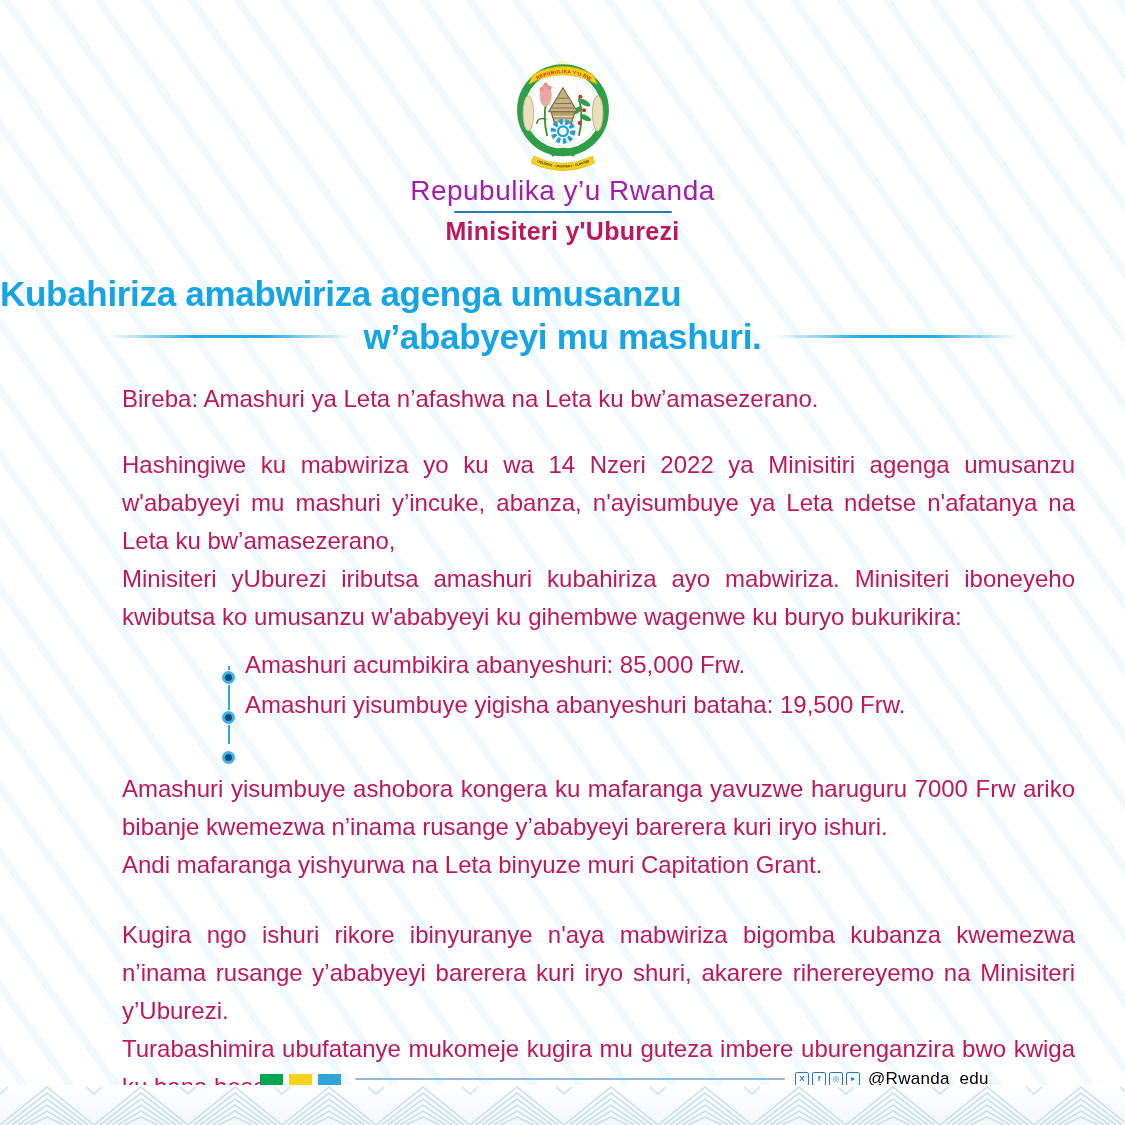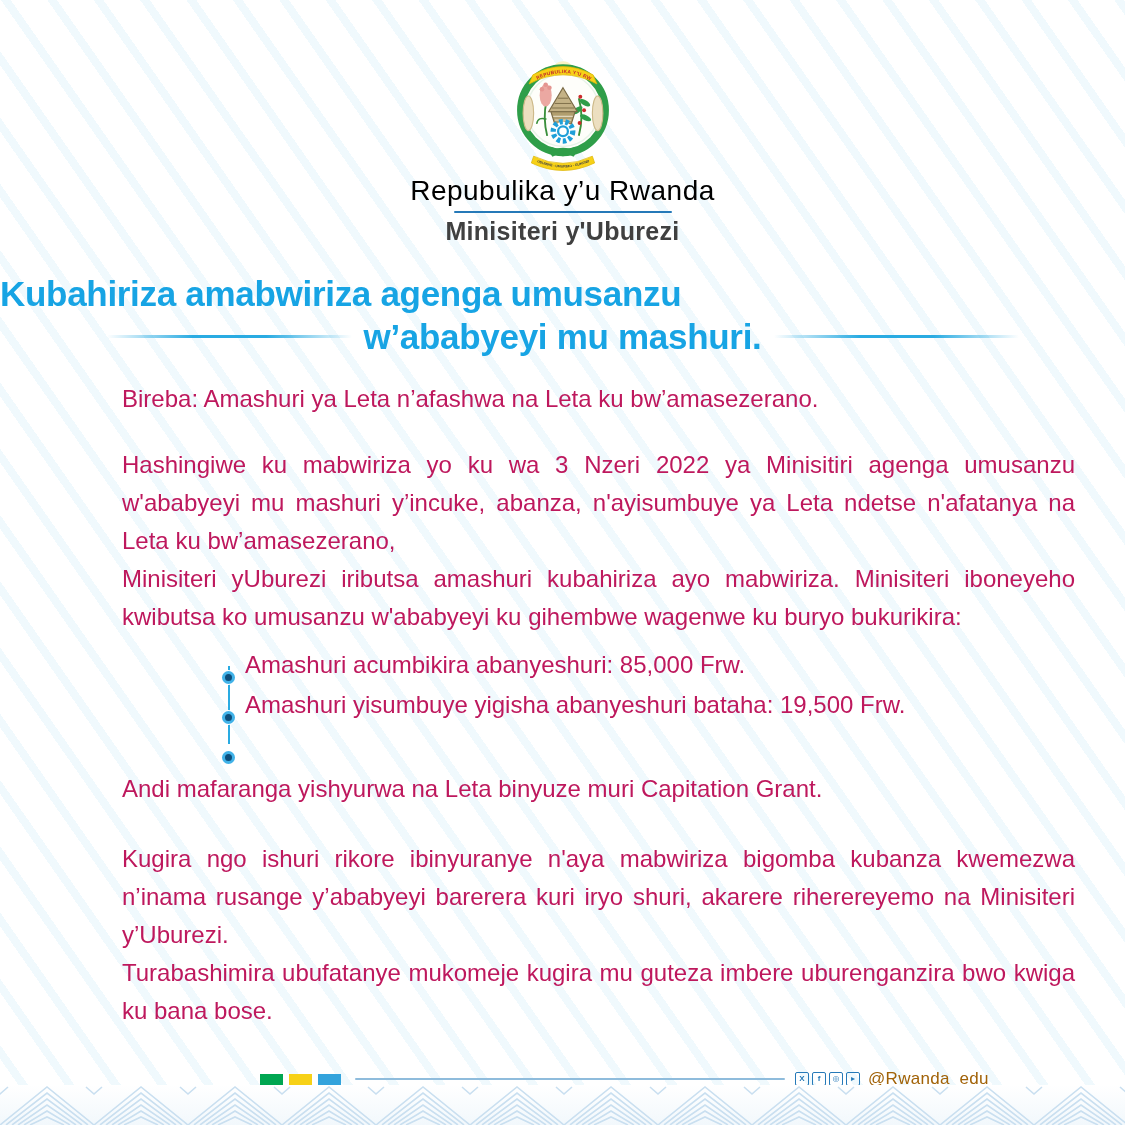--- a/index.html
+++ b/index.html
@@ -6,23 +6,23 @@
   body{
     width:1125px;height:1125px;position:relative;overflow:hidden;
     font-family:"Liberation Sans","DejaVu Sans",sans-serif;
     background:
       repeating-linear-gradient(55deg, rgba(41,171,226,0.07) 0 8px, rgba(255,255,255,0) 8px 38px),
       #ffffff;
   }
   
   .header{padding-top:44px;text-align:center;}
   .logo{display:block;margin:0 auto;}
-  .republic{font-size:28px;color:#000000;letter-spacing:.5px;line-height:30px;margin-top:4px;}
+  .republic{font-size:28px;color:#a21caf;letter-spacing:.5px;line-height:30px;margin-top:4px;}
   .divider{width:218px;height:2px;background:#2579b8;margin:5px auto 4px auto;border-radius:1px;}
-  .ministry{font-size:25px;font-weight:bold;color:#404040;letter-spacing:.3px;}
+  .ministry{font-size:25px;font-weight:bold;color:#be185d;letter-spacing:.3px;}
   
   .title-wrap{margin-top:26px;color:#17a4e4;}
   .title-line1{font-size:35px;font-weight:800;letter-spacing:-.3px;line-height:43px;}
   .title-line2-row{display:flex;align-items:center;justify-content:center;gap:12px;line-height:43px;}
   .title-line2{font-size:35px;font-weight:800;letter-spacing:-.3px;}
   .side-line{height:3px;width:245px;border-radius:2px;
     background:linear-gradient(to right, rgba(41,171,226,0) 0%, #29abe2 35%, #29abe2 65%, rgba(41,171,226,0) 100%);}
   
   .content{margin:22px 50px 0 122px;color:#be185d;font-size:24px;line-height:38px;}
   .content p{margin:0;}
@@ -37,21 +37,21 @@
     background:#0e4d7a;border:3.5px solid #41b2e8;margin-right:10px;position:relative;z-index:1;
     box-shadow:0 0 0 1px #ffffff;}
   
   .footer-row{position:absolute;left:0;right:0;bottom:38px;height:16px;display:flex;align-items:center;}
   .flag{display:flex;gap:6px;margin-left:260px;}
   .flag span{width:23px;height:11px;display:block;}
   .foot-line{flex:0 0 auto;width:430px;height:2px;background:#8fbcdc;margin-left:14px;border-radius:1px;}
   .socials{display:flex;gap:3px;margin-left:10px;}
   .sicon{width:12px;height:12px;border:1px solid #2579b8;border-radius:2px;color:#2579b8;
     font-size:8px;font-weight:bold;display:flex;align-items:center;justify-content:center;line-height:1;}
-  .handle{color:#a16207;font-size:17px;margin-left:8px;letter-spacing:.3px;}
+  .handle{color:#000000;font-size:17px;margin-left:8px;letter-spacing:.3px;}
   
   .band{position:absolute;left:0;right:0;bottom:0;height:40px;background:linear-gradient(#ffffff,#f2f8fc);}
   .band svg{display:block;}
 </style>
 </head>
 <body>
 
 <div class="header">
   <svg class="logo" width="128" height="128" viewBox="0 0 170 170" aria-hidden="true">
 
@@ -126,37 +126,38 @@
   <div class="title-line2-row">
     <span class="side-line"></span>
     <span class="title-line2">w’ababyeyi mu mashuri.</span>
     <span class="side-line"></span>
   </div>
 </div>
 
 <div class="content">
   <p class="subject">Bireba: Amashuri ya Leta n’afashwa na Leta ku bw’amasezerano.</p>
 
-  <p class="p-justify">Hashingiwe ku mabwiriza yo ku wa 3 Nzeri 2022 ya Minisitiri agenga umusanzu w'ababyeyi mu mashuri y’incuke, abanza, n'ayisumbuye ya Leta ndetse n'afatanya na Leta ku bw’amasezerano,</p>
+  <p class="p-justify">Hashingiwe ku mabwiriza yo ku wa 14 Nzeri 2022 ya Minisitiri agenga umusanzu w'ababyeyi mu mashuri y’incuke, abanza, n'ayisumbuye ya Leta ndetse n'afatanya na Leta ku bw’amasezerano,</p>
   <p class="p-justify">Minisiteri yUburezi iributsa amashuri kubahiriza ayo mabwiriza. Minisiteri iboneyeho kwibutsa ko umusanzu w'ababyeyi ku gihembwe wagenwe ku buryo bukurikira:</p>
 
   <div class="bullets">
     <div class="bullet-row">
       <span class="bullet-dot"></span>
       <span>Amashuri acumbikira abanyeshuri: 85,000 Frw.</span>
     </div>
     <div class="bullet-row">
       <span class="bullet-dot"></span>
       <span>Amashuri yisumbuye yigisha abanyeshuri bataha: 19,500 Frw.</span>
     </div>
     <div class="bullet-row">
       <span class="bullet-dot"></span>
     </div>
   </div>
 
+  <p class="p-justify">Amashuri yisumbuye ashobora kongera ku mafaranga yavuzwe haruguru 7000 Frw ariko bibanje kwemezwa n’inama rusange y’ababyeyi barerera kuri iryo ishuri.</p>
   <p>Andi mafaranga yishyurwa na Leta binyuze muri Capitation Grant.</p>
 
   <p class="p-justify gap-top">Kugira ngo ishuri rikore ibinyuranye n'aya mabwiriza bigomba kubanza kwemezwa n’inama rusange y’ababyeyi barerera kuri iryo shuri, akarere riherereyemo na Minisiteri y’Uburezi.</p>
   <p class="p-justify">Turabashimira ubufatanye mukomeje kugira mu guteza imbere uburenganzira bwo kwiga ku bana bose.</p>
 </div>
 
 <div class="footer-row">
   <div class="flag">
     <span style="background: rgb(0, 166, 81);"></span>
     <span style="background: rgb(247, 209, 23);"></span>

